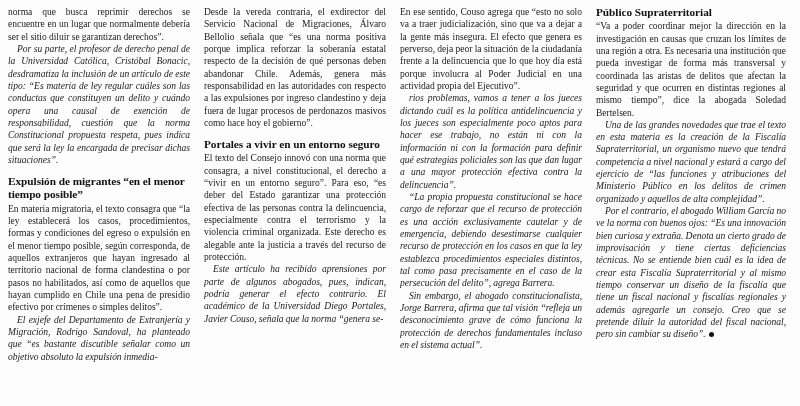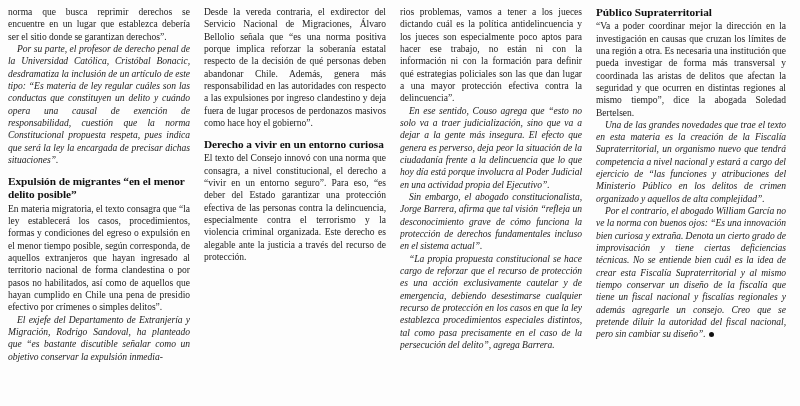--- a/index.html
+++ b/index.html
@@ -76,40 +76,41 @@
   }
   .gap-before-head { height: 9px; }
 </style>
 </head>
 <body>
 
 <div class="page">
   <div class="columns">
 
     <div class="column col1">
-      <p class="para noindent">norma que busca reprimir derechos se encuentre en un lugar que establezca debería ser el sitio donde se garantizan derechos”.</p>
+      <p class="para noindent">norma que busca reprimir derechos se encuentre en un lugar que normalmente debería ser el sitio diluir se garantizan derechos”.</p>
       <p class="para">Por su parte, el profesor de derecho penal de la Universidad Católica, Cristóbal Bonacic, desdramatiza la inclusión de un artículo de este tipo: “Es materia de ley regular cuáles son las conductas que constituyen un delito y cuándo opera una causal de exención de responsabilidad, cuestión que la norma Constitucional propuesta respeta, pues indica que será la ley la encargada de precisar dichas situaciones”.</p>
       <div class="gap-before-head"></div>
-      <h2 class="head">Expulsión de migrantes “en el menor delito posible”</h2>
+      <h2 class="head">Expulsión de migrantes “en el menor tiempo posible”</h2>
       <p class="para noindent">En materia migratoria, el texto consagra que “la ley establecerá los casos, procedimientos, formas y condiciones del egreso o expulsión en el menor tiempo posible, según corresponda, de aquellos extranjeros que hayan ingresado al territorio nacional de forma clandestina o por pasos no habilitados, así como de aquellos que hayan cumplido en Chile una pena de presidio efectivo por crímenes o simples delitos”.</p>
-      <p class="para">El exjefe del Departamento de Extranjería y Migración, Rodrigo Sandoval, ha planteado que “es bastante discutible señalar como un objetivo conservar la expulsión inmedia-</p>
+      <p class="para">El exjefe del Departamento de Extranjería y Migración, Rodrigo Sandoval, ha planteado que “es bastante discutible señalar como un objetivo absoluto la expulsión inmedia-</p>
     </div>
 
     <div class="column col2">
       <p class="para">Desde la vereda contraria, el exdirector del Servicio Nacional de Migraciones, Álvaro Bellolio señala que “es una norma positiva porque implica reforzar la soberanía estatal respecto de la decisión de qué personas deben abandonar Chile. Además, genera más responsabilidad en las autoridades con respecto a las expulsiones por ingreso clandestino y deja fuera de lugar procesos de perdonazos masivos como hace hoy el gobierno”.</p>
       <div class="gap-before-head"></div>
-      <h2 class="head">Derecho a vivir en un entorno curiosa</h2>
+      <h2 class="head">Portales a vivir en un entorno seguro</h2>
       <p class="para noindent">El texto del Consejo innovó con una norma que consagra, a nivel constitucional, el derecho a “vivir en un entorno seguro”. Para eso, “es deber del Estado garantizar una protección efectiva de las personas contra la delincuencia, especialmente contra el terrorismo y la violencia criminal organizada. Este derecho es alegable ante la justicia a través del recurso de protección.</p>
+      <p class="para">Este artículo ha recibido aprensiones por parte de algunos abogados, pues, indican, podría generar el efecto contrario. El académico de la Universidad Diego Portales, Javier Couso, señala que la norma “genera se-</p>
     </div>
 
     <div class="column col3">
+      <p class="para">En ese sentido, Couso agrega que “esto no solo va a traer judicialización, sino que va a dejar a la gente más insegura. El efecto que genera es perverso, deja peor la situación de la ciudadanía frente a la delincuencia que lo que hoy día está porque involucra al Poder Judicial en una actividad propia del Ejecutivo”.</p>
       <p class="para noindent">rios problemas, vamos a tener a los jueces dictando cuál es la política antidelincuencia y los jueces son especialmente poco aptos para hacer ese trabajo, no están ni con la información ni con la formación para definir qué estrategias policiales son las que dan lugar a una mayor protección efectiva contra la delincuencia”.</p>
-      <p class="para">En ese sentido, Couso agrega que “esto no solo va a traer judicialización, sino que va a dejar a la gente más insegura. El efecto que genera es perverso, deja peor la situación de la ciudadanía frente a la delincuencia que lo que hoy día está porque involucra al Poder Judicial en una actividad propia del Ejecutivo”.</p>
+      <p class="para">“La propia propuesta constitucional se hace cargo de reforzar que el recurso de protección es una acción exclusivamente cautelar y de emergencia, debiendo desestimarse cualquier recurso de protección en los casos en que la ley establezca procedimientos especiales distintos, tal como pasa precisamente en el caso de la persecución del delito”, agrega Barrera.</p>
       <p class="para">Sin embargo, el abogado constitucionalista, Jorge Barrera, afirma que tal visión “refleja un desconocimiento grave de cómo funciona la protección de derechos fundamentales incluso en el sistema actual”.</p>
-      <p class="para">“La propia propuesta constitucional se hace cargo de reforzar que el recurso de protección es una acción exclusivamente cautelar y de emergencia, debiendo desestimarse cualquier recurso de protección en los casos en que la ley establezca procedimientos especiales distintos, tal como pasa precisamente en el caso de la persecución del delito”, agrega Barrera.</p>
     </div>
 
     <div class="column col4">
       <h2 class="head">Público Supraterritorial</h2>
       <p class="para">“Va a poder coordinar mejor la dirección en la investigación en causas que cruzan los límites de una región a otra. Es necesaria una institución que pueda investigar de forma más transversal y coordinada las aristas de delitos que afectan la seguridad y que ocurren en distintas regiones al mismo tiempo”, dice la abogada Soledad Bertelsen.</p>
       <p class="para noindent">Una de las grandes novedades que trae el texto en esta materia es la creación de la Fiscalía Supraterritorial, un organismo nuevo que tendrá competencia a nivel nacional y estará a cargo del ejercicio de “las funciones y atribuciones del Ministerio Público en los delitos de crimen organizado y aquellos de alta complejidad”.</p>
       <p class="para"><span>Por el contrario, el abogado William García no ve la norma con buenos ojos: “Es una innovación bien curiosa y extraña. Denota un cierto grado de improvisación y tiene ciertas deficiencias técnicas. No se entiende bien cuál es la idea de crear esta Fiscalía Supraterritorial y al mismo tiempo conservar un diseño de la fiscalía que tiene un fiscal nacional y fiscalías regionales y además agregarle un consejo. Creo que se pretende diluir la autoridad del fiscal nacional, pero sin cambiar su diseño”.</span><span class="endmark"></span></p>
     </div>
 
   </div>

